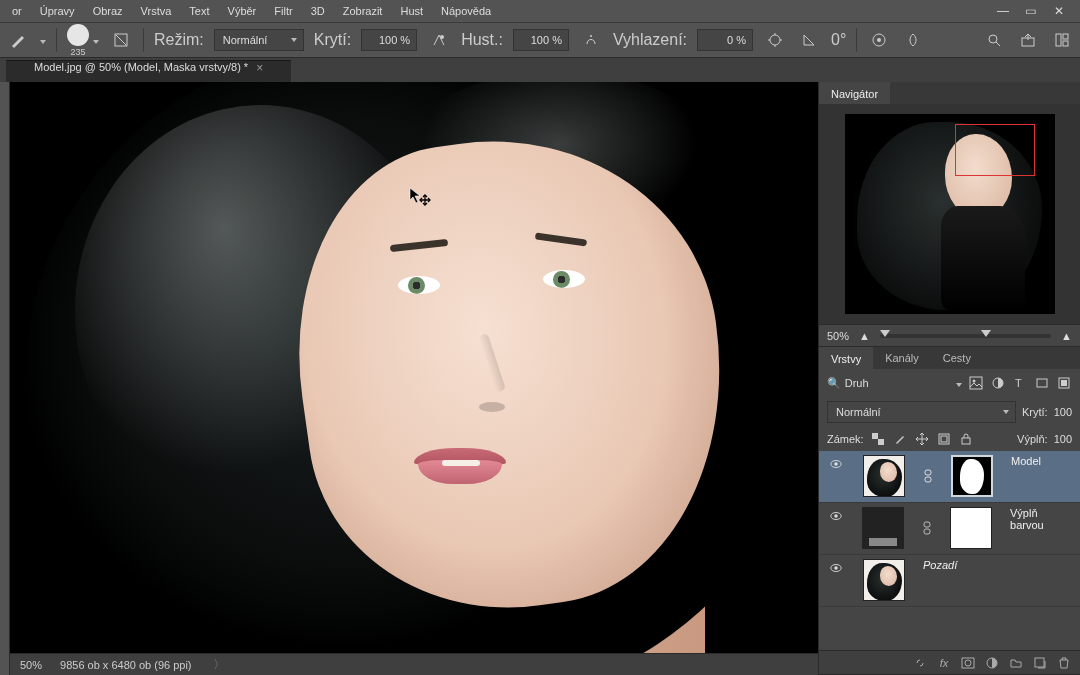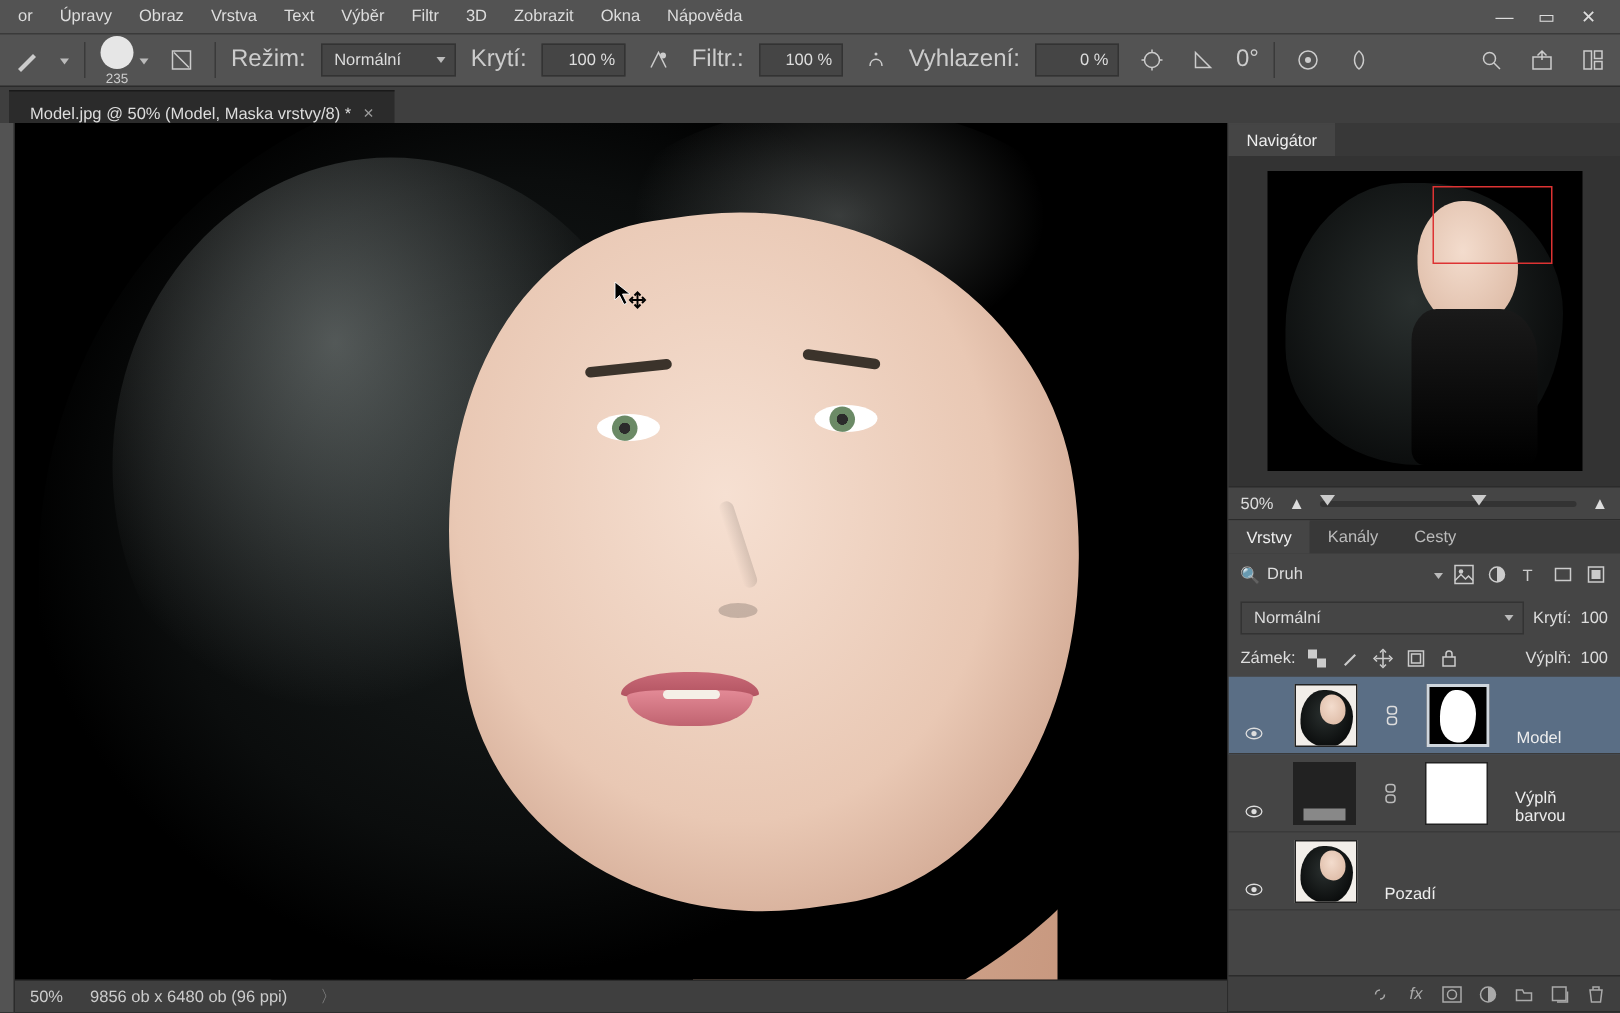--- a/index.html
+++ b/index.html
@@ -15,21 +15,21 @@
   .dropdown::after{content:"";position:absolute;right:6px;top:8px;border-left:3px solid transparent;border-right:3px solid transparent;border-top:4px solid #bbb}
   .num-input{background:#454545;border:1px solid #333;height:22px;width:56px;display:flex;align-items:center;padding:0 6px;justify-content:flex-end;color:#ddd;font-size:11px}
   .icon-btn{width:24px;height:24px;display:flex;align-items:center;justify-content:center;color:#ccc}
   .icon-btn svg{width:16px;height:16px}
   .brush-chip{display:flex;flex-direction:column;align-items:center;gap:1px}
   .brush-circle{width:22px;height:22px;border-radius:50%;background:#e6e6e6}
   .brush-size-lbl{font-size:9px;color:#ccc}
   .brush-chip-wrap{display:flex;align-items:center;gap:4px}
   .brush-caret::after{content:"";display:inline-block;border-left:3px solid transparent;border-right:3px solid transparent;border-top:4px solid #bbb}
   .tabstrip{height:24px;background:#3f3f3f;display:flex;align-items:flex-end;padding-left:6px}
-  .doc-tab{background:#2b2b2b;height:22px;display:flex;align-items:flex-end;padding:0 14px;gap:8px;color:#ddd;font-size:11px;border-top:1px solid #1a1a1a}
+  .doc-tab{background:#2b2b2b;height:22px;display:flex;align-items:flex-start;padding:0 28px;gap:8px;color:#ddd;font-size:11px;border-top:1px solid #1a1a1a}
   .doc-tab .close{color:#999;font-size:12px}
   .workarea{display:flex;height:calc(675px - 22px - 36px - 24px)}
   .toolstrip{width:10px;background:#535353;border-right:1px solid #2b2b2b}
   .canvas-area{flex:1;background:#2b2b2b;display:flex;flex-direction:column;position:relative}
   .canvas{flex:1;background:#000;position:relative;overflow:hidden}
   .statusbar{height:22px;background:#3f3f3f;border-top:1px solid #2b2b2b;display:flex;align-items:center;padding:0 10px;gap:18px;color:#ccc;font-size:11px}
   .rightcol{width:262px;background:#454545;display:flex;flex-direction:column;border-left:1px solid #2b2b2b}
   .panel{background:#454545;border-bottom:1px solid #2b2b2b}
   .panel-header{background:#383838;height:22px;display:flex;align-items:flex-start}
   .panel-tab{padding:0 12px;height:100%;display:flex;align-items:center;color:#bbb;font-size:11px}
@@ -42,31 +42,31 @@
   .nav-slider .knob{position:absolute;left:0;top:-4px;width:0;height:0;border-left:5px solid transparent;border-right:5px solid transparent;border-top:7px solid #ccc}
   .nav-slider .knob.r{right:35%;left:auto}
   .layer-opts{padding:6px 8px;display:flex;align-items:center;gap:6px;font-size:11px;color:#ddd}
   .layer-opts .search{flex:1;display:flex;align-items:center;gap:4px}
   .mini-icon{width:16px;height:16px;display:flex;align-items:center;justify-content:center;color:#ccc}
   .mini-icon svg{width:14px;height:14px}
   .layer-mode{padding:4px 8px;display:flex;align-items:center;gap:6px;font-size:11px}
   .layer-mode .dropdown{flex:1;min-width:0}
   .layer-lock{padding:4px 8px;display:flex;align-items:center;gap:6px;font-size:11px;color:#ddd}
   .layers-list{flex:1;overflow:auto}
-  .layer-row{display:flex;align-items:flex-end;height:52px;padding:4px 8px;gap:18px;border-bottom:1px solid #3a3a3a}
+  .layer-row{display:flex;align-items:flex-start;height:52px;padding:4px 8px;gap:18px;border-bottom:1px solid #3a3a3a}
   .layer-row.selected{background:#5a6e85}
   .eye{width:18px;height:18px;display:flex;align-items:center;justify-content:center;color:#ddd}
   .thumb{width:42px;height:42px;background:#fff;border:1px solid #222;flex-shrink:0;position:relative;overflow:hidden}
   .thumb.mask{background:#000}
   .thumb.fill{background:#fff}
   .thumb.adjust{background:#222;display:flex;align-items:flex-end;justify-content:center}
   .thumb.adjust::after{content:"";width:28px;height:8px;background:#888;margin-bottom:2px}
   .link-chain{width:10px;height:42px;display:flex;align-items:center;justify-content:center}
   .layer-name{color:#eee;font-size:11px;font-style:normal}
-  .layer-name.italic{}
+  .layer-name.italic{font-style:italic}
   .layers-bottom{height:24px;background:#3f3f3f;display:flex;align-items:center;justify-content:flex-end;gap:8px;padding:0 8px;border-top:1px solid #2b2b2b}
   .layers-bottom .mini-icon{color:#aaa}
   
   .portrait{position:absolute;inset:0}
   .hair{position:absolute;left:2%;top:-6%;width:98%;height:115%;background:radial-gradient(ellipse 55% 62% at 40% 45%,#1a1f1f 0%,#0b0d0d 55%,#000 75%);border-radius:46% 54% 50% 50%/55% 50% 60% 48%}
   .hair-shine{position:absolute;left:8%;top:4%;width:46%;height:72%;background:radial-gradient(ellipse at 40% 30%,rgba(210,220,218,.35),rgba(0,0,0,0) 60%);border-radius:50%}
   .hair-shine2{position:absolute;left:48%;top:-2%;width:40%;height:32%;background:radial-gradient(ellipse at 50% 40%,rgba(200,210,208,.28),rgba(0,0,0,0) 60%);border-radius:50%}
   .face{position:absolute;left:36%;top:10%;width:52%;height:82%;background:radial-gradient(ellipse at 45% 40%,#f6e0d2 0%,#e9c8b4 55%,#c99d87 88%);border-radius:42% 58% 48% 52%/52% 48% 58% 42%;transform:rotate(-8deg)}
   .neck{position:absolute;left:56%;top:78%;width:30%;height:28%;background:linear-gradient(100deg,#d8b39c,#c8987f);border-radius:40% 40% 20% 20%}
   .brow{position:absolute;width:58px;height:7px;background:#3b332b;border-radius:6px}
@@ -96,21 +96,21 @@
 <div class="menubar">
   <span class="menu-item">or</span>
   <span class="menu-item">Úpravy</span>
   <span class="menu-item">Obraz</span>
   <span class="menu-item">Vrstva</span>
   <span class="menu-item">Text</span>
   <span class="menu-item">Výběr</span>
   <span class="menu-item">Filtr</span>
   <span class="menu-item">3D</span>
   <span class="menu-item">Zobrazit</span>
-  <span class="menu-item">Okna</span>
+  <span class="menu-item">Hust</span>
   <span class="menu-item">Nápověda</span>
   <div class="win-ctrl">
     <span>—</span>
     <span>▭</span>
     <span>✕</span>
   </div>
 </div>
 
 <div class="optbar">
   <div class="icon-btn">
@@ -137,21 +137,21 @@
   <span class="opt-label">Režim:</span>
   <div class="dropdown">Normální</div>
   <span class="opt-label">Krytí:</span>
   <div class="num-input">100 %</div>
   <div class="icon-btn">
       <svg viewBox="0 0 16 16">
         <path d="M3 13 L8 3 L13 13" fill="none" stroke="#ccc"></path>
         <circle cx="11" cy="5" r="2" fill="#ccc"></circle>
       </svg>
     </div>
-  <span class="opt-label">Filtr.:</span>
+  <span class="opt-label">Hust.:</span>
   <div class="num-input">100 %</div>
   <div class="icon-btn">
       <svg viewBox="0 0 16 16">
         <path d="M4 12 C4 6 12 6 12 12" fill="none" stroke="#ccc"></path>
         <circle cx="8" cy="4" r="1" fill="#ccc"></circle>
       </svg>
     </div>
   <span class="opt-label">Vyhlazení:</span>
   <div class="num-input">0 %</div>
   <div class="icon-btn">

